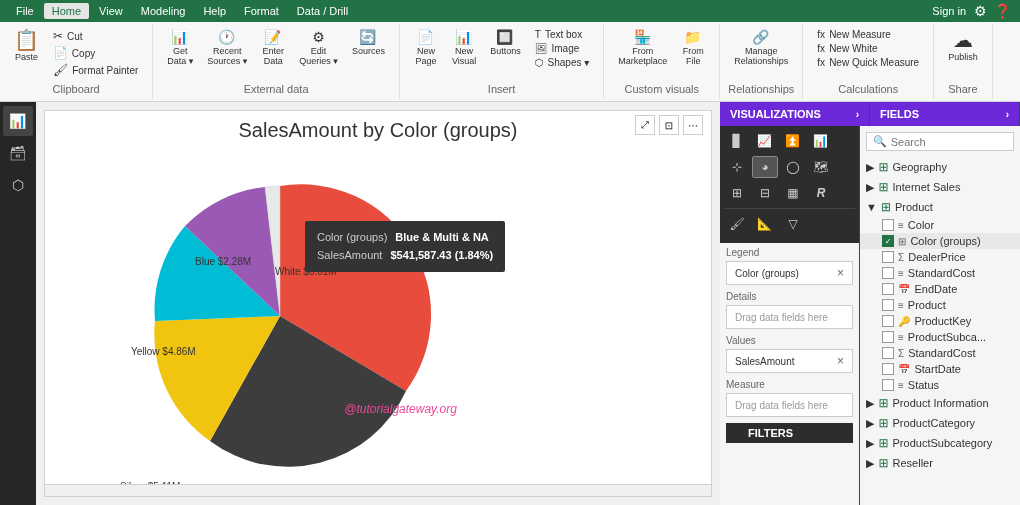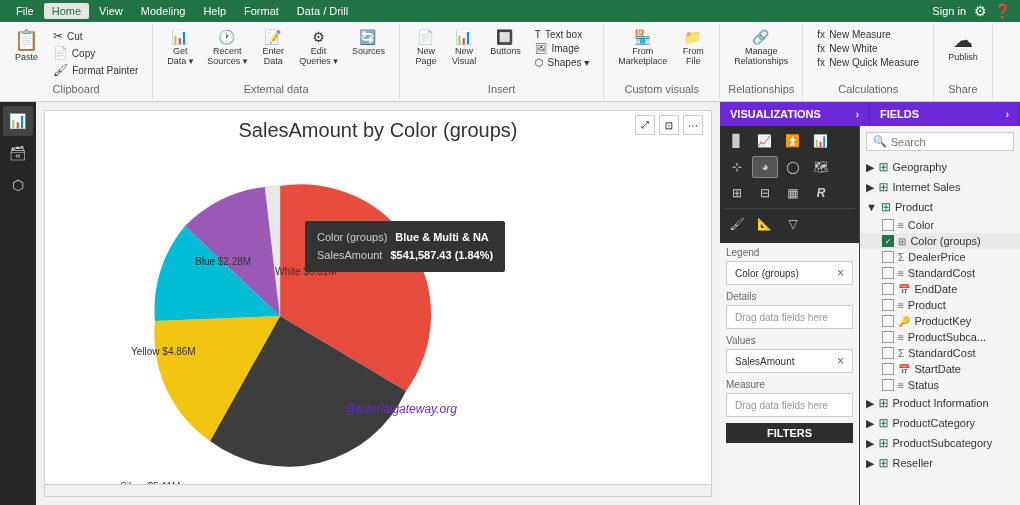--- a/index.html
+++ b/index.html
@@ -159,21 +159,21 @@
       cursor: pointer;
       border: 1px solid #ccc;
       background: white;
       font-size: 10px;
     }
     .watermark {
       position: absolute;
       bottom: 80px;
       left: 50%;
       transform: translateX(-30%);
-      color: #6d28d9;
+      color: #ec4899;
       font-size: 12px;
       font-style: italic;
     }
 
     
     .tooltip {
       position: absolute;
       top: 110px;
       left: 260px;
       background: #333;
@@ -626,21 +626,21 @@
               <span class="viz-drop-zone-x">×</span>
             </div>
           </div>
           <div class="viz-settings-section">
             <div class="viz-settings-label">Measure</div>
             <div class="viz-drop-zone">
               <span>Drag data fields here</span>
             </div>
           </div>
 
-          <div style="background:#2d2d2d;color:white;padding:4px 16px;font-size:11px;font-weight:bold;margin-top:4px;text-align:center;">FILTERS</div>
+          <div style="background:#2d2d2d;color:white;padding:4px 22px;font-size:11px;font-weight:bold;margin-top:4px;">FILTERS</div>
         </div>
       </div>
 
       <div class="fields-panel">
         <div class="fields-search">
           <span style="color:#666;">🔍</span>
           <input type="text" placeholder="Search" style="">
         </div>
 
         <div class="fields-group">

